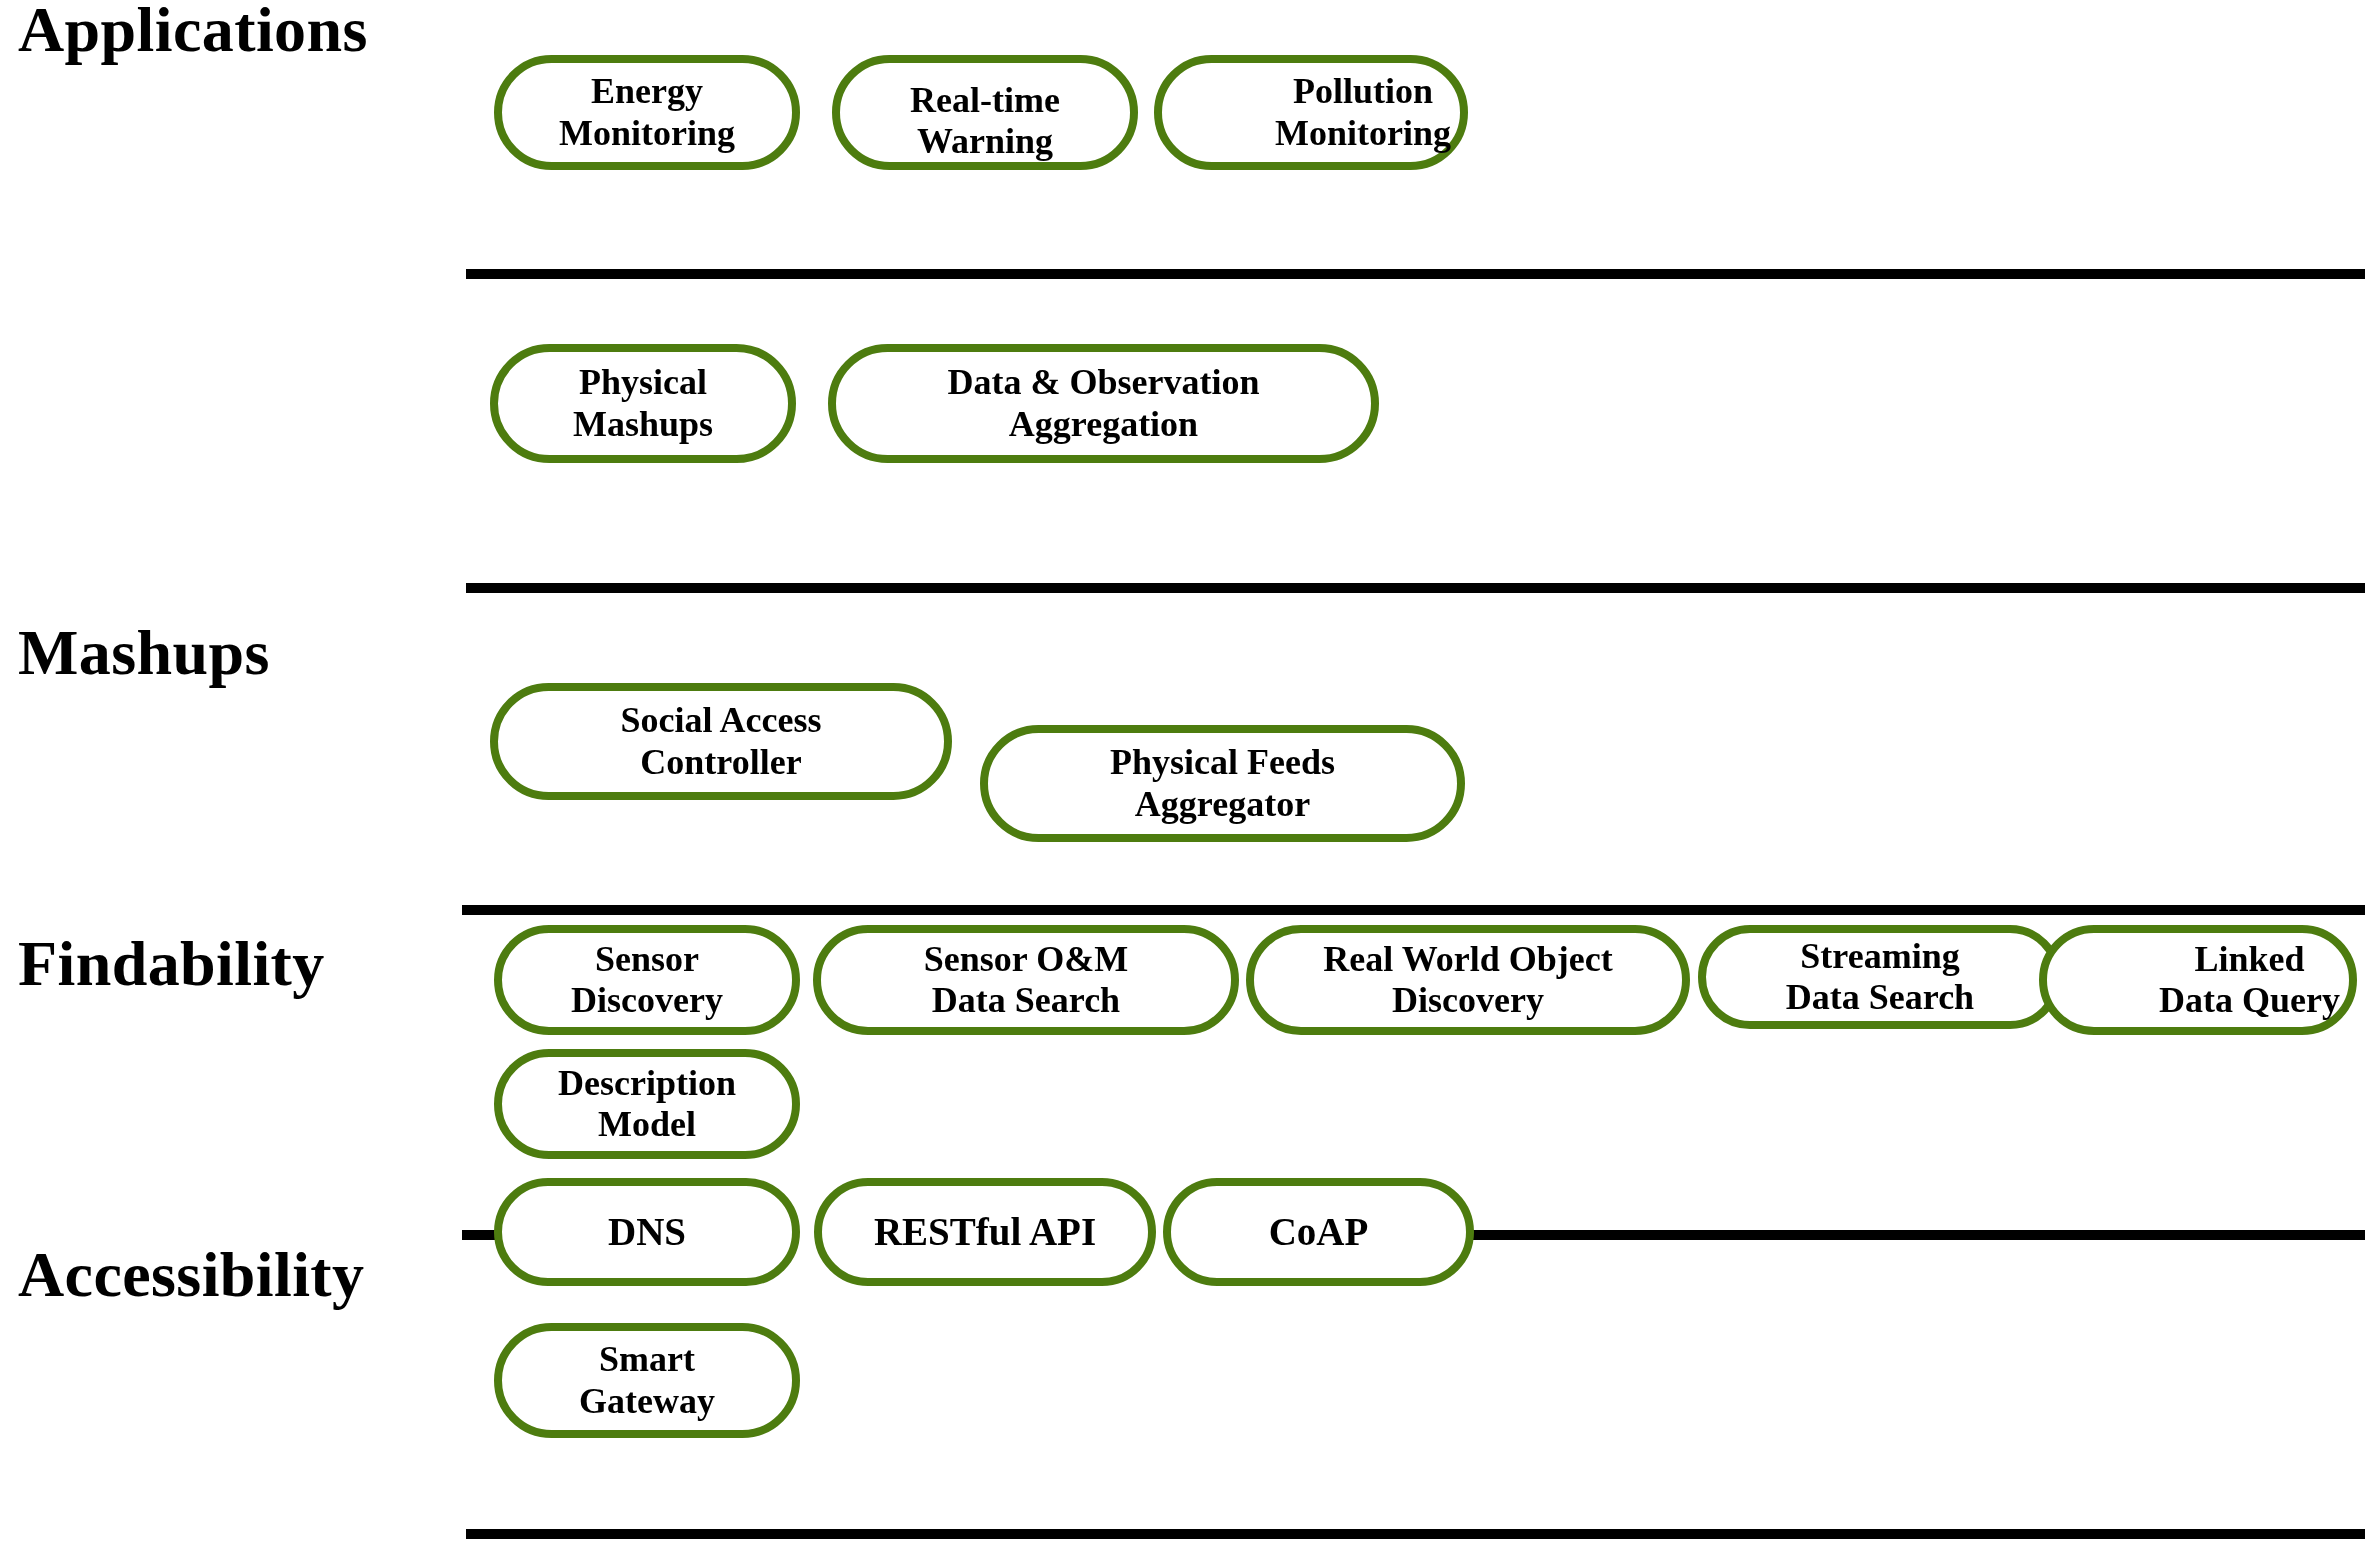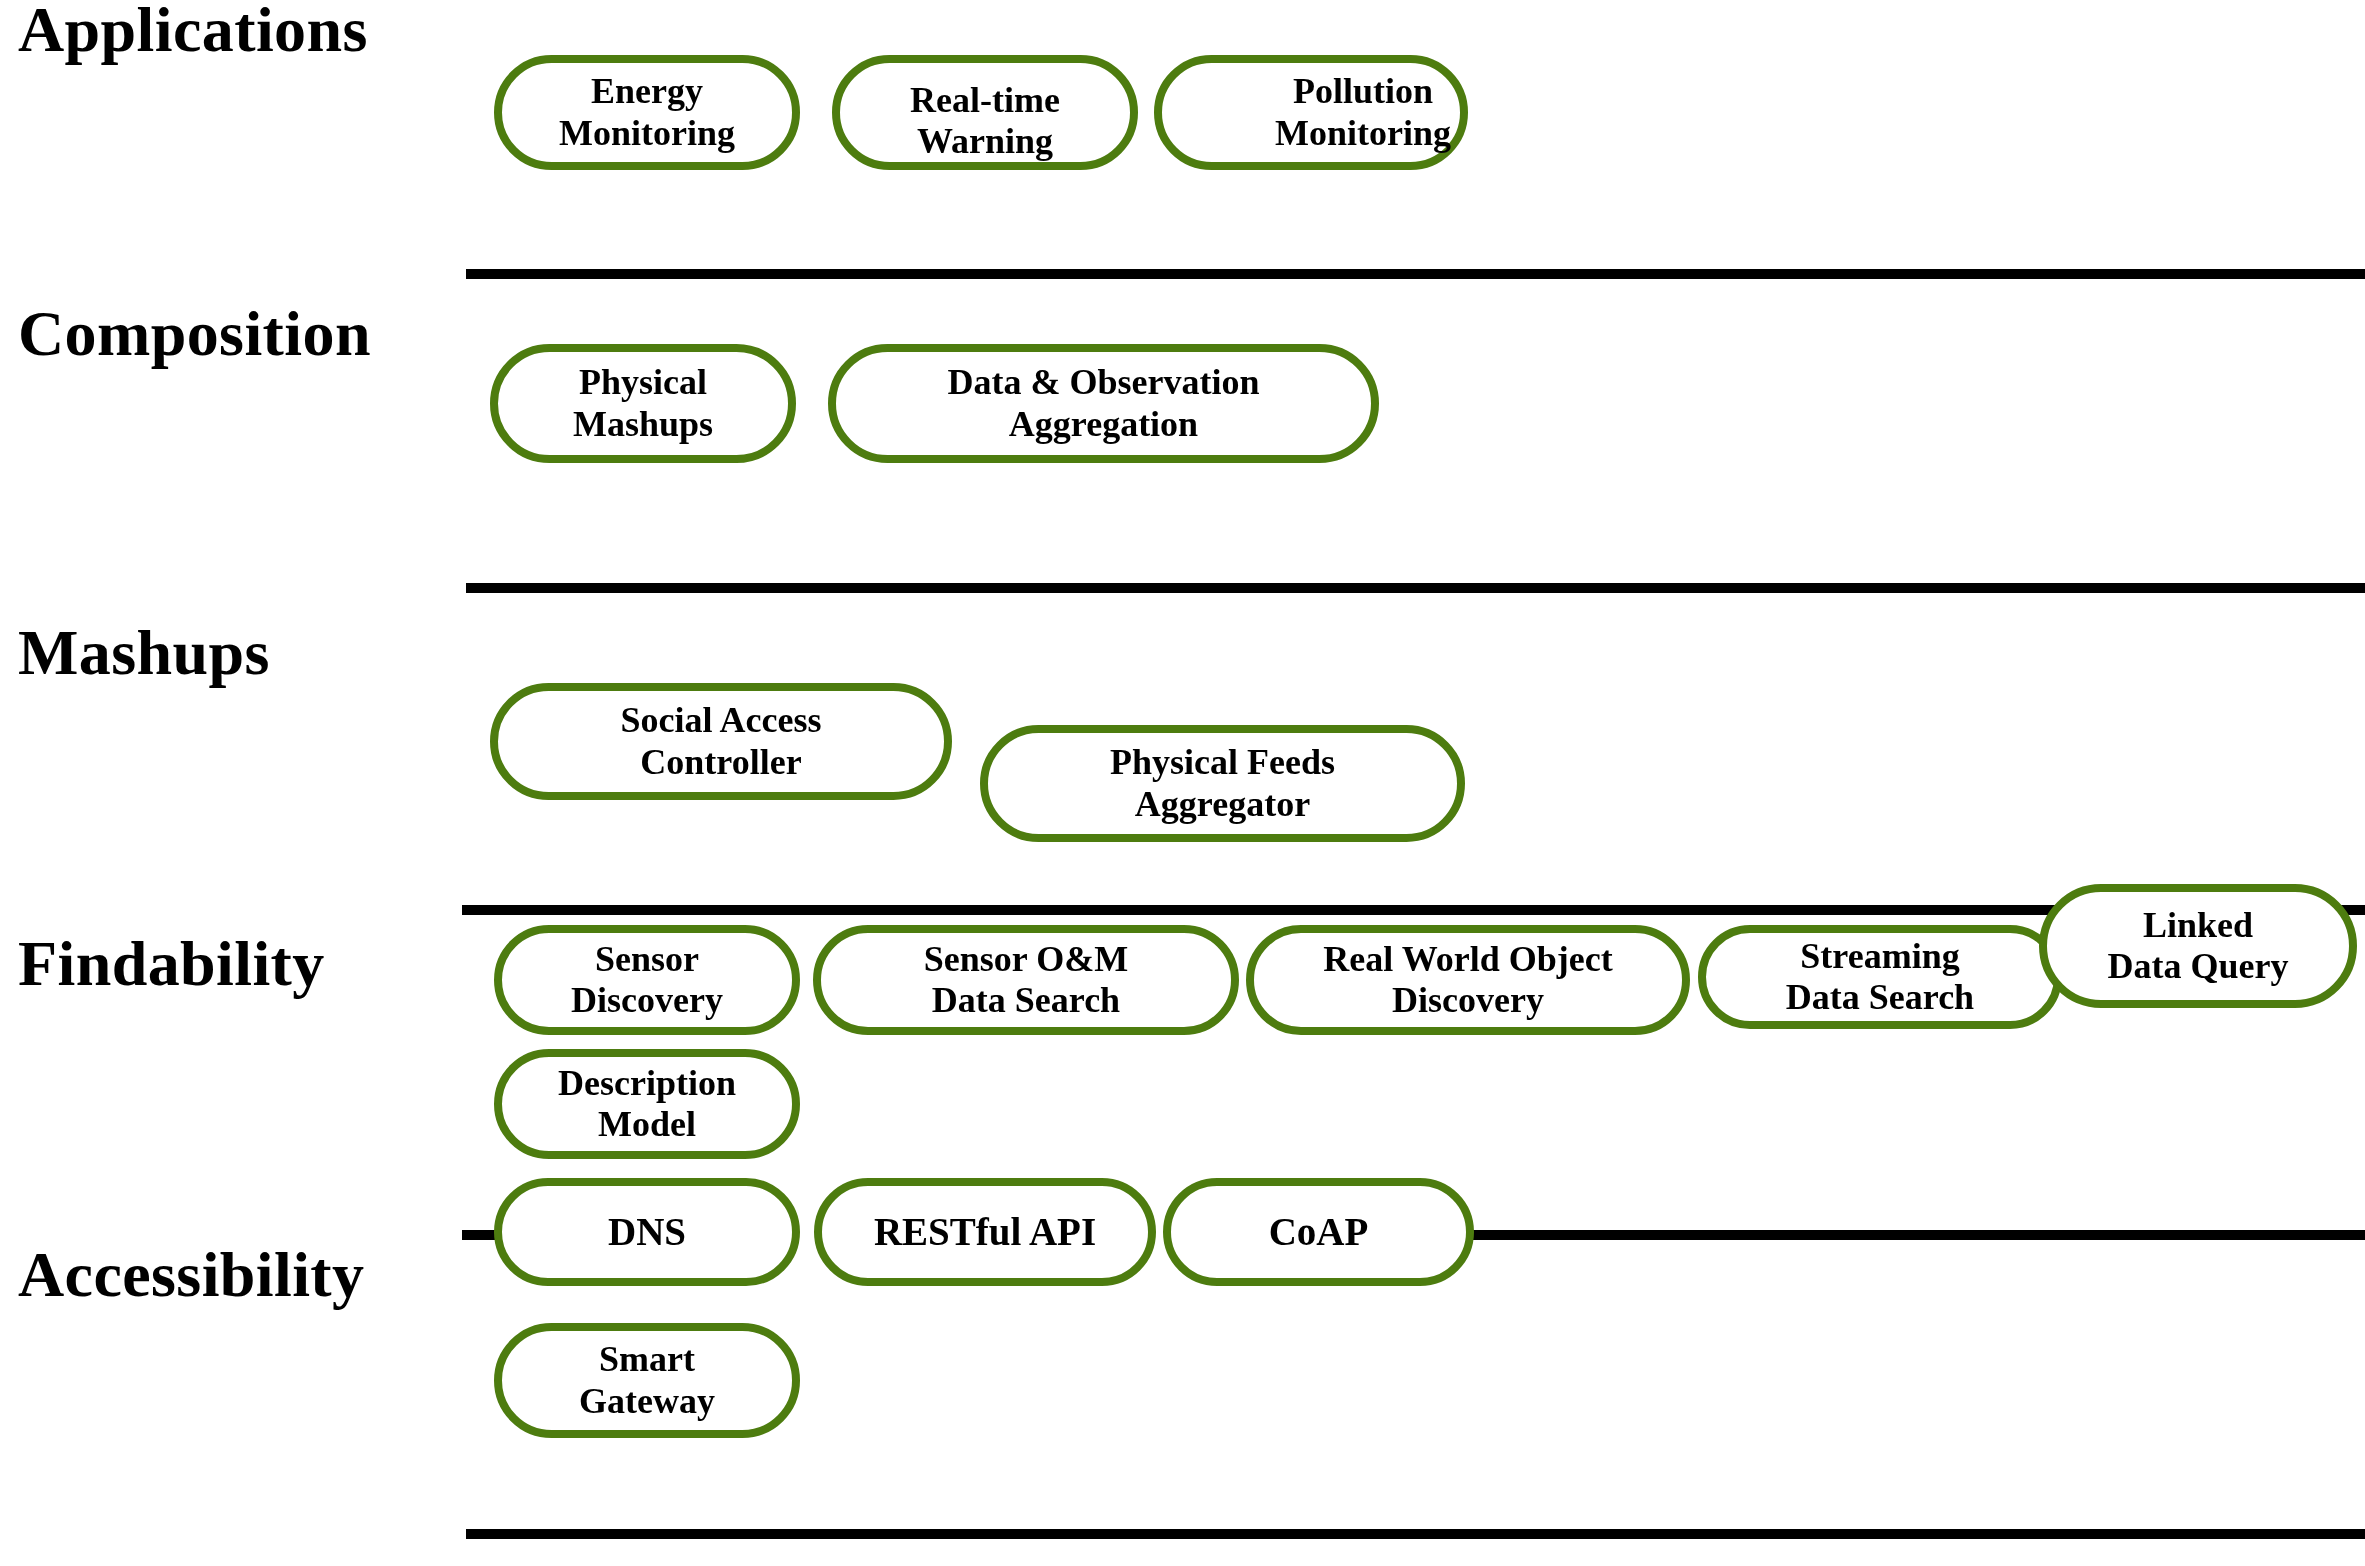--- a/index.html
+++ b/index.html
@@ -63,21 +63,20 @@
     font-size: 39px;
   }
 </style>
 </head>
 <body>
 
 <div id="canvas">
 
   <div class="layer-label" style="left:18px; top:-1.8px;">Applications</div>
 
-  <div class="layer-label" style="left:18px; top:302px;">Composition</div>
 
   <div class="layer-label" style="left:18px; top:621px;">Mashups</div>
 
   <div class="layer-label" style="left:18px; top:932px;">Findability</div>
 
   <div class="layer-label" style="left:18px; top:1243px;">Accessibility</div>
 
   <div class="divider" style="left:466px; top:269px; width:1900px;"></div>
 
   <div class="divider" style="left:466px; top:583px; width:1900px;"></div>
@@ -129,21 +128,21 @@
 Data Search</span>
   </div>
   <div class="pill" style="left:1246px; top:925px; width:444px; height:110px;">
     <span class="pill-label">Real World Object
 Discovery</span>
   </div>
   <div class="pill" style="left:1698px; top:925px; width:364px; height:104px;align-items:center;">
     <span class="pill-label">Streaming
 Data Search</span>
   </div>
-  <div class="pill" style="left:2039px; top:884px; width:318px; height:124px;">
+  <div class="pill" style="left:2039px; top:925px; width:318px; height:110px;justify-content:flex-end;">
     <span class="pill-label">Linked
 Data Query</span>
   </div>
 
   <div class="pill" style="left:494px; top:1049px; width:306px; height:110px;">
     <span class="pill-label">Description
 Model</span>
   </div>
 
   <div class="pill one-line" style="left:494px; top:1178px; width:306px; height:108px;">

